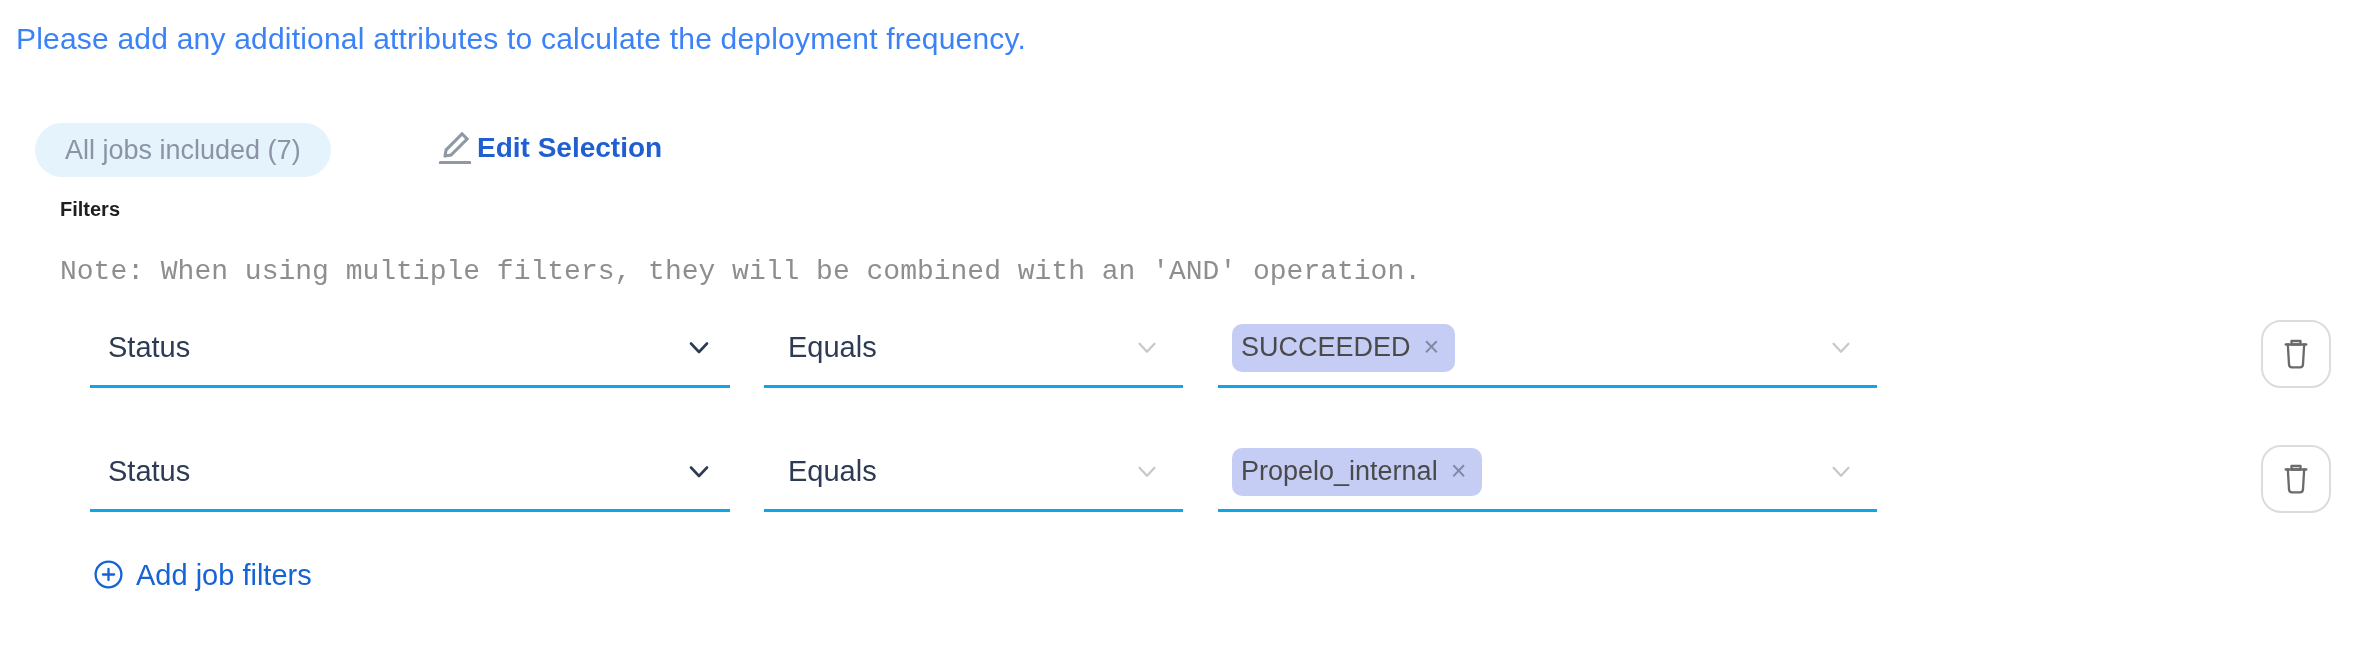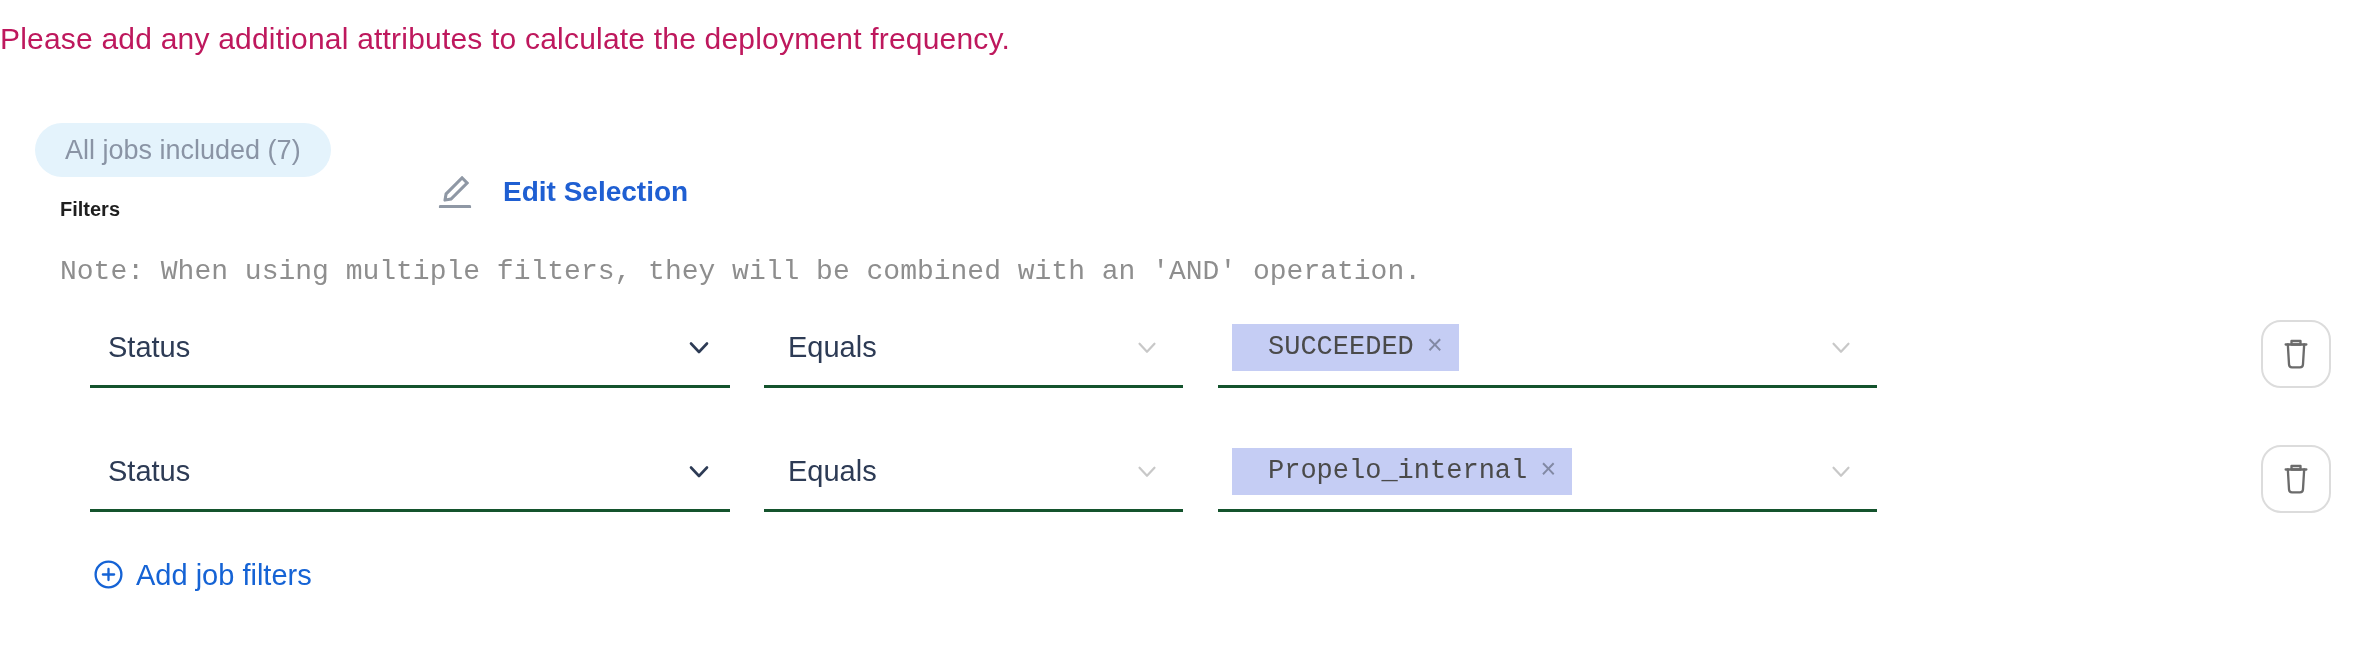--- a/index.html
+++ b/index.html
@@ -2,70 +2,69 @@
 <html><head>
 <meta charset="utf-8">
 <style>
   html, body { margin: 0; padding: 0; background: #ffffff; }
   body {
     width: 2376px; height: 654px; position: relative; overflow: hidden;
     font-family: "Liberation Sans", "DejaVu Sans", sans-serif;
   }
 
   .instruction {
-    position: absolute; left: 0; top: 22px;
-    font-size: 30px; color: #be185d; letter-spacing: 0.2px;
+    position: absolute; left: 16px; top: 22px;
+    font-size: 30px; color: #3b82f6; letter-spacing: 0.2px;
   }
 
   .jobs-badge {
     position: absolute; left: 35px; top: 123px; height: 54px;
     display: inline-flex; align-items: center; padding: 0 30px;
     border-radius: 27px; background: #e4f3fc;
     font-size: 27px; color: #8a94a5; text-align: center;
   }
 
   .edit-btn {
     position: absolute; left: 437px; top: 126px; height: 44px;
-    display: inline-flex; align-items: center; gap: 30px;
+    display: inline-flex; align-items: center; gap: 4px;
     cursor: pointer; background: none; border: none; padding: 0;
     font-family: inherit;
-    margin-top: 44px;
   }
   .edit-btn .label { font-size: 28px; font-weight: 600; color: #1f5fd2; }
   .edit-icon svg { width: 36px; height: 36px; fill: #8f98a5; display: block; }
 
   .filters-heading {
     position: absolute; left: 60px; top: 198px;
     font-size: 20px; font-weight: 700; color: #1f1f1f;
   }
 
   .filters-note {
     position: absolute; left: 60px; top: 256px;
     font-size: 28px; color: #8e8e8e; font-family: Liberation Mono, monospace;
   }
 
   .select {
     position: absolute; height: 78px; box-sizing: border-box;
-    border-bottom: 3px solid #14532d;
+    border-bottom: 3px solid #0ea5e9;
     display: flex; align-items: center; cursor: pointer; background: #fff;
   }
   .row1 { top: 310px; }
   .row2 { top: 434px; }
   .sel-attr { left: 90px;  width: 640px; padding: 0 16px 0 18px; justify-content: space-between; }
   .sel-op   { left: 764px; width: 419px; padding: 0 22px 0 24px; justify-content: space-between; }
   .sel-val  { left: 1218px; width: 659px; padding: 0 22px 0 14px; }
 
   .sel-text { font-size: 29px; color: #2d3b55; }
   .chev svg { display: block; }
   .sel-val .chev { margin-left: auto; }
 
   .tag {
     display: inline-flex; align-items: center; gap: 13px;
-    background: #c5cdf4; border-radius: 0; padding: 8px 16px 9px 36px;
-    font-size: 27px; color: #4a4a4a; white-space: nowrap; font-family: Liberation Mono, monospace;
+    background: #c5cdf4; border-radius: 10px; padding: 8px 16px 9px 9px;
+    font-size: 27px; color: #4a4a4a; white-space: nowrap;
   }
   .tag-close { font-size: 27px; color: #8289a4; cursor: pointer; line-height: 1; }
 
   .trash-btn {
     position: absolute; left: 2261px; width: 70px; height: 68px;
     box-sizing: border-box; border: 2px solid #dcdcdc; border-radius: 20px;
     background: #ffffff; display: flex; align-items: center; justify-content: center;
     cursor: pointer; padding: 0;
   }
   .trash1 { top: 320px; }

